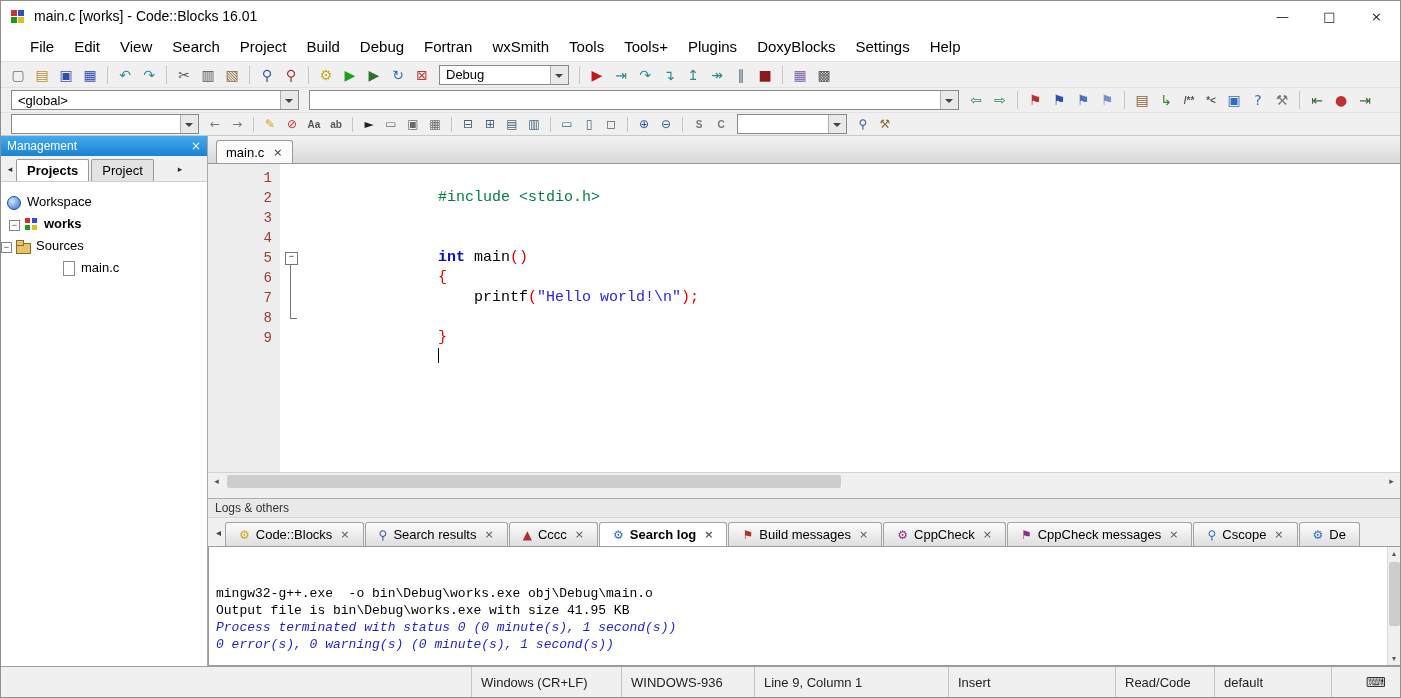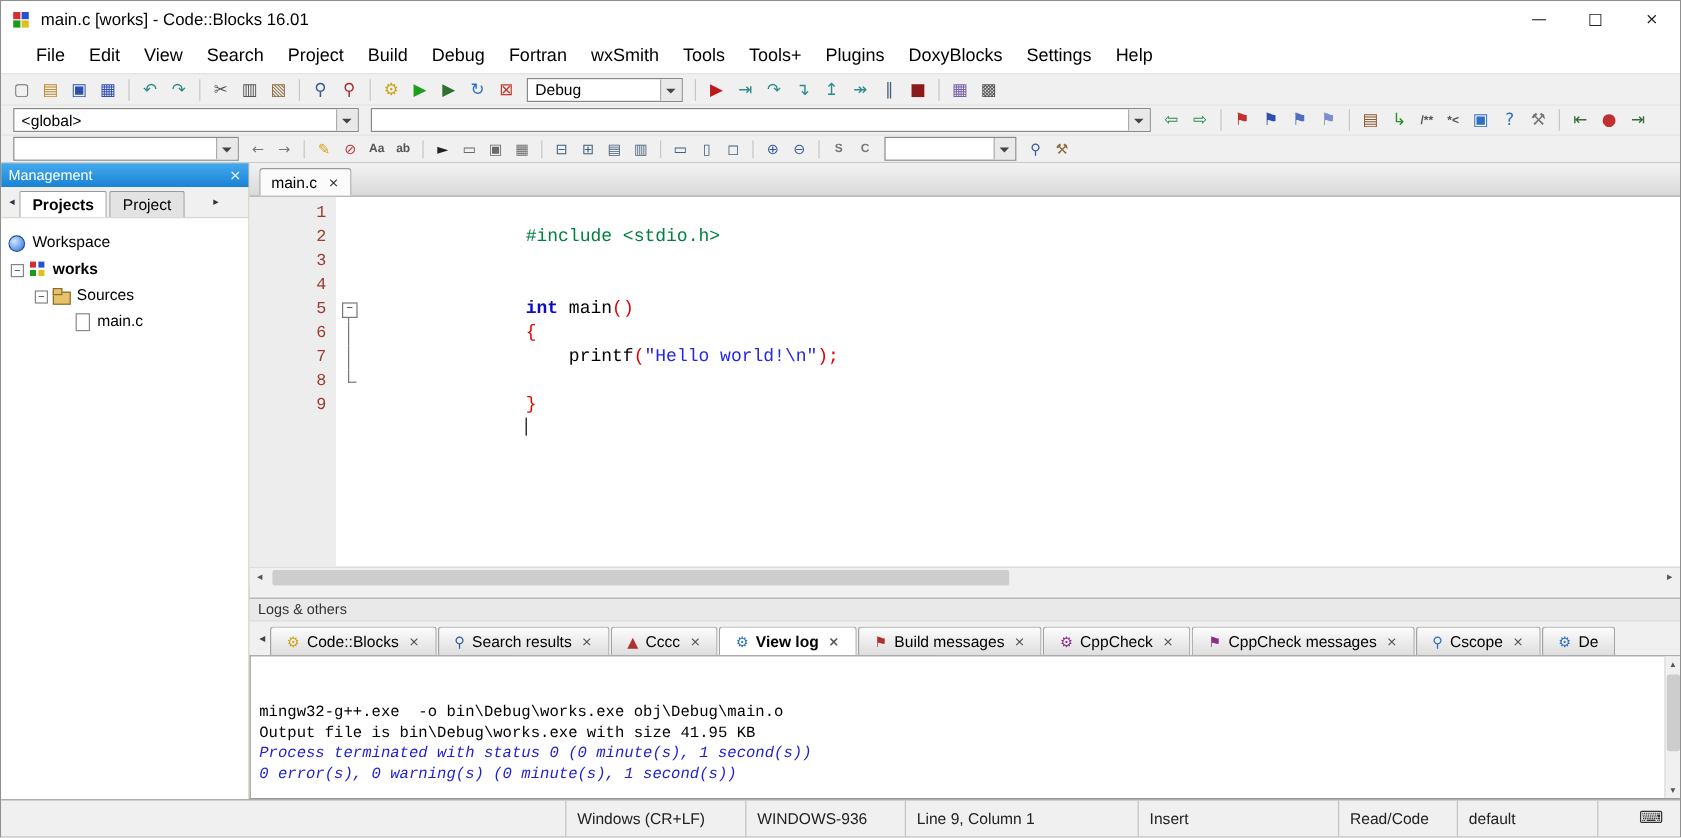--- a/index.html
+++ b/index.html
@@ -47,21 +47,21 @@
        display:flex; align-items:center; padding:0 6px; }
   .mgmt-close { margin-left:auto; font-size:12px; font-family:"DejaVu Sans", sans-serif; }
   .mgmt-tabs { flex:0 0 26px; background:#f0f0f0; display:flex; align-items:flex-end; padding:0 3px; border-bottom:1px solid #cfcfcf; }
   .mgmt-arrow { align-self:center; width:12px; text-align:center; font-size:9px; color:#333; font-family:"DejaVu Sans", sans-serif; }
   .mgmt-arrow.right { margin-left:auto; }
   .mgmt-tab { height:22px; display:flex; align-items:center; padding:0 10px; font-size:13px; border:1px solid #9a9a9a;
        border-bottom:none; background:#e3e3e3; margin-right:2px; border-radius:2px 2px 0 0; }
   .mgmt-tab.active { background:#fff; font-weight:bold; }
   .mgmt-tree { flex:1; background:#fff; padding-top:5px; font-size:13px; overflow:hidden; }
   .tree-row { height:22px; display:flex; align-items:flex-end; }
-  .lvl0{padding-left:6px;} .lvl1{padding-left:8px;} .lvl2{padding-left:28px;} .lvl3{padding-left:60px;}
+  .lvl0{padding-left:6px;} .lvl1{padding-left:8px;} .lvl2{} .lvl3{padding-left:60px;}
   .exp { display:none; width:11px; height:11px; margin-right:4px; flex:0 0 11px; position:relative; }
   .exp.minus { display:inline-block; border:1px solid #858585; background:#fff; }
   .exp.minus::before { content:"−"; position:absolute; left:0; top:-1px; width:9px; font-size:9px; line-height:10px; text-align:center; color:#333; }
   .t-icon { width:15px; height:14px; margin-right:5px; position:relative; flex:0 0 15px; }
   .workspace-icon::before { content:""; position:absolute; left:0; top:1px; width:12px; height:12px; border-radius:50%;
        background:radial-gradient(circle at 4px 4px, #cfe6ff, #2a6fd4); border:1px solid #1d4f9c; }
   .project-icon::before { content:""; position:absolute; left:1px; top:1px; width:5px; height:5px; background:#d23030;
        box-shadow:7px 0 0 #2a4fd2, 0 7px 0 #1a9c1a, 7px 7px 0 #e0bf1a; }
   .folder-icon::before { content:""; position:absolute; left:0; top:4px; width:13px; height:9px; background:#e8c26a; border:1px solid #8a6d2d; }
   .folder-icon::after { content:""; position:absolute; left:0; top:1px; width:6px; height:4px; background:#e8c26a; border:1px solid #8a6d2d; }
@@ -422,21 +422,21 @@
             </div>
 
             <div class="ltab">
               <span class="lt-icon" style="color: rgb(176, 48, 48);">▲</span>
               <span class="lt-label">Cccc</span>
               <span class="lt-x">×</span>
             </div>
 
             <div class="ltab active">
               <span class="lt-icon" style="color: rgb(47, 111, 194);">⚙</span>
-              <span class="lt-label">View log</span>
+              <span class="lt-label">Search log</span>
               <span class="lt-x">×</span>
             </div>
 
             <div class="ltab">
               <span class="lt-icon" style="color: rgb(176, 48, 48);">⚑</span>
               <span class="lt-label">Build messages</span>
               <span class="lt-x">×</span>
             </div>
 
             <div class="ltab">

